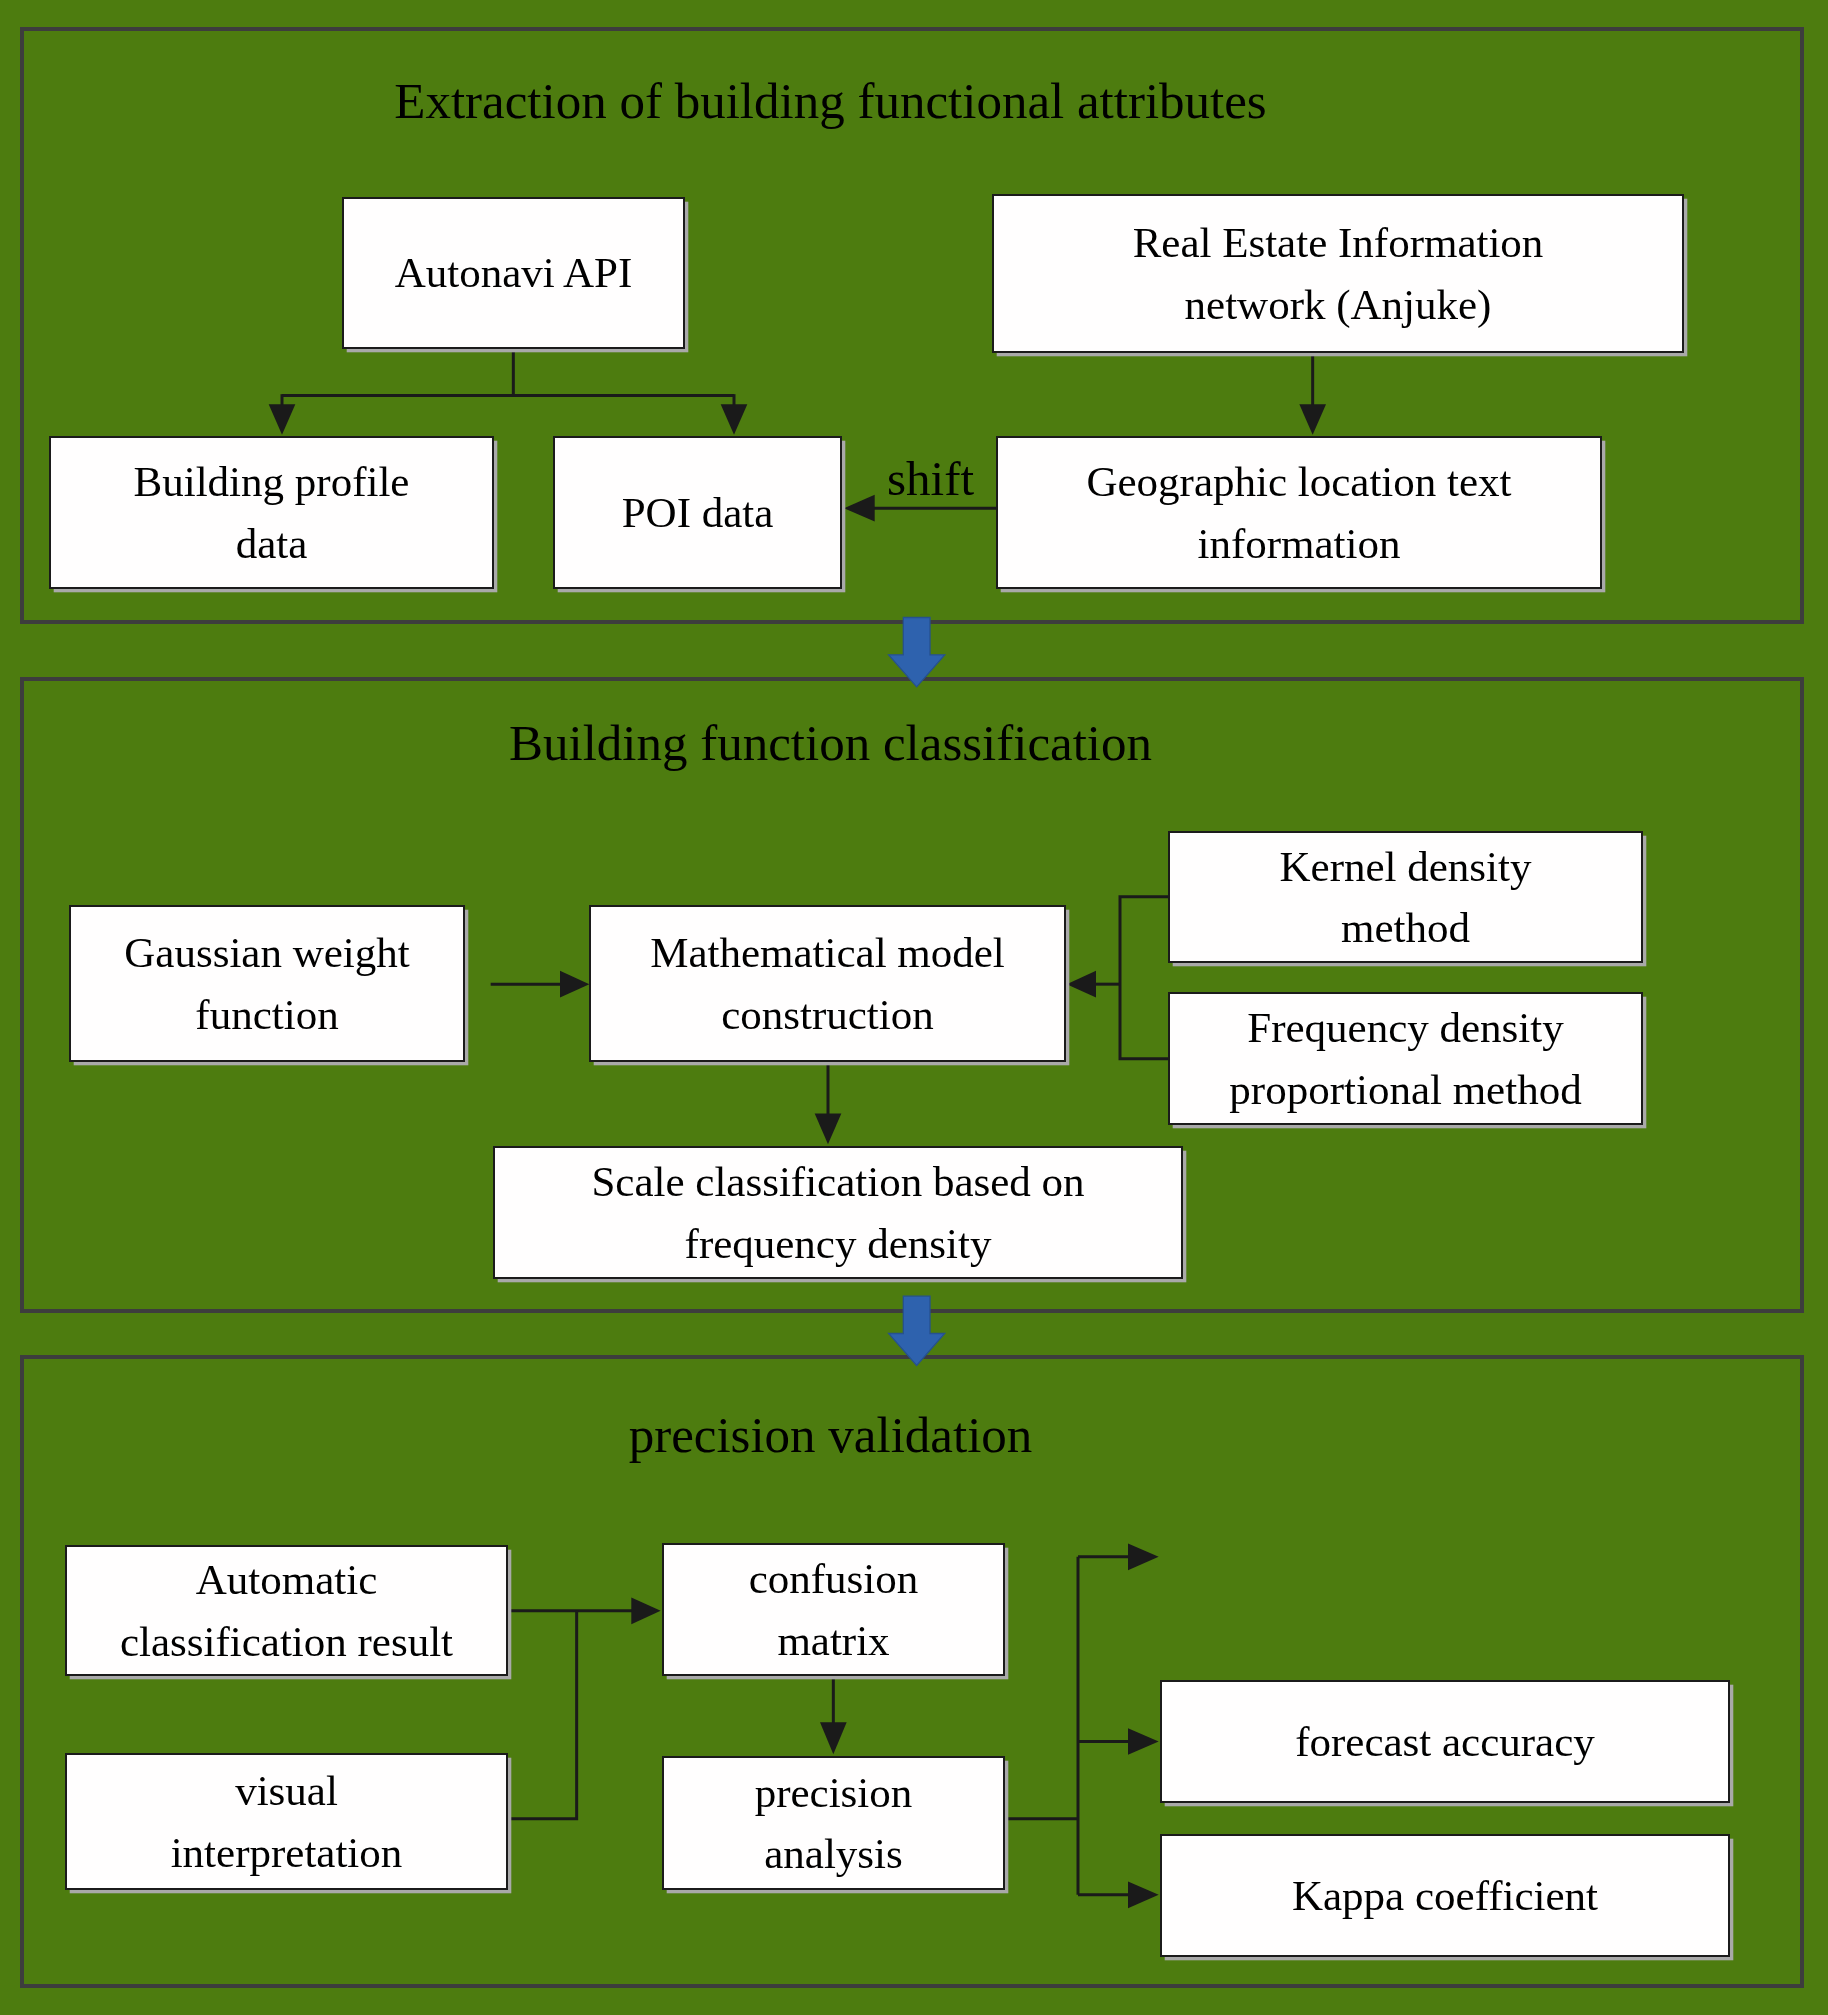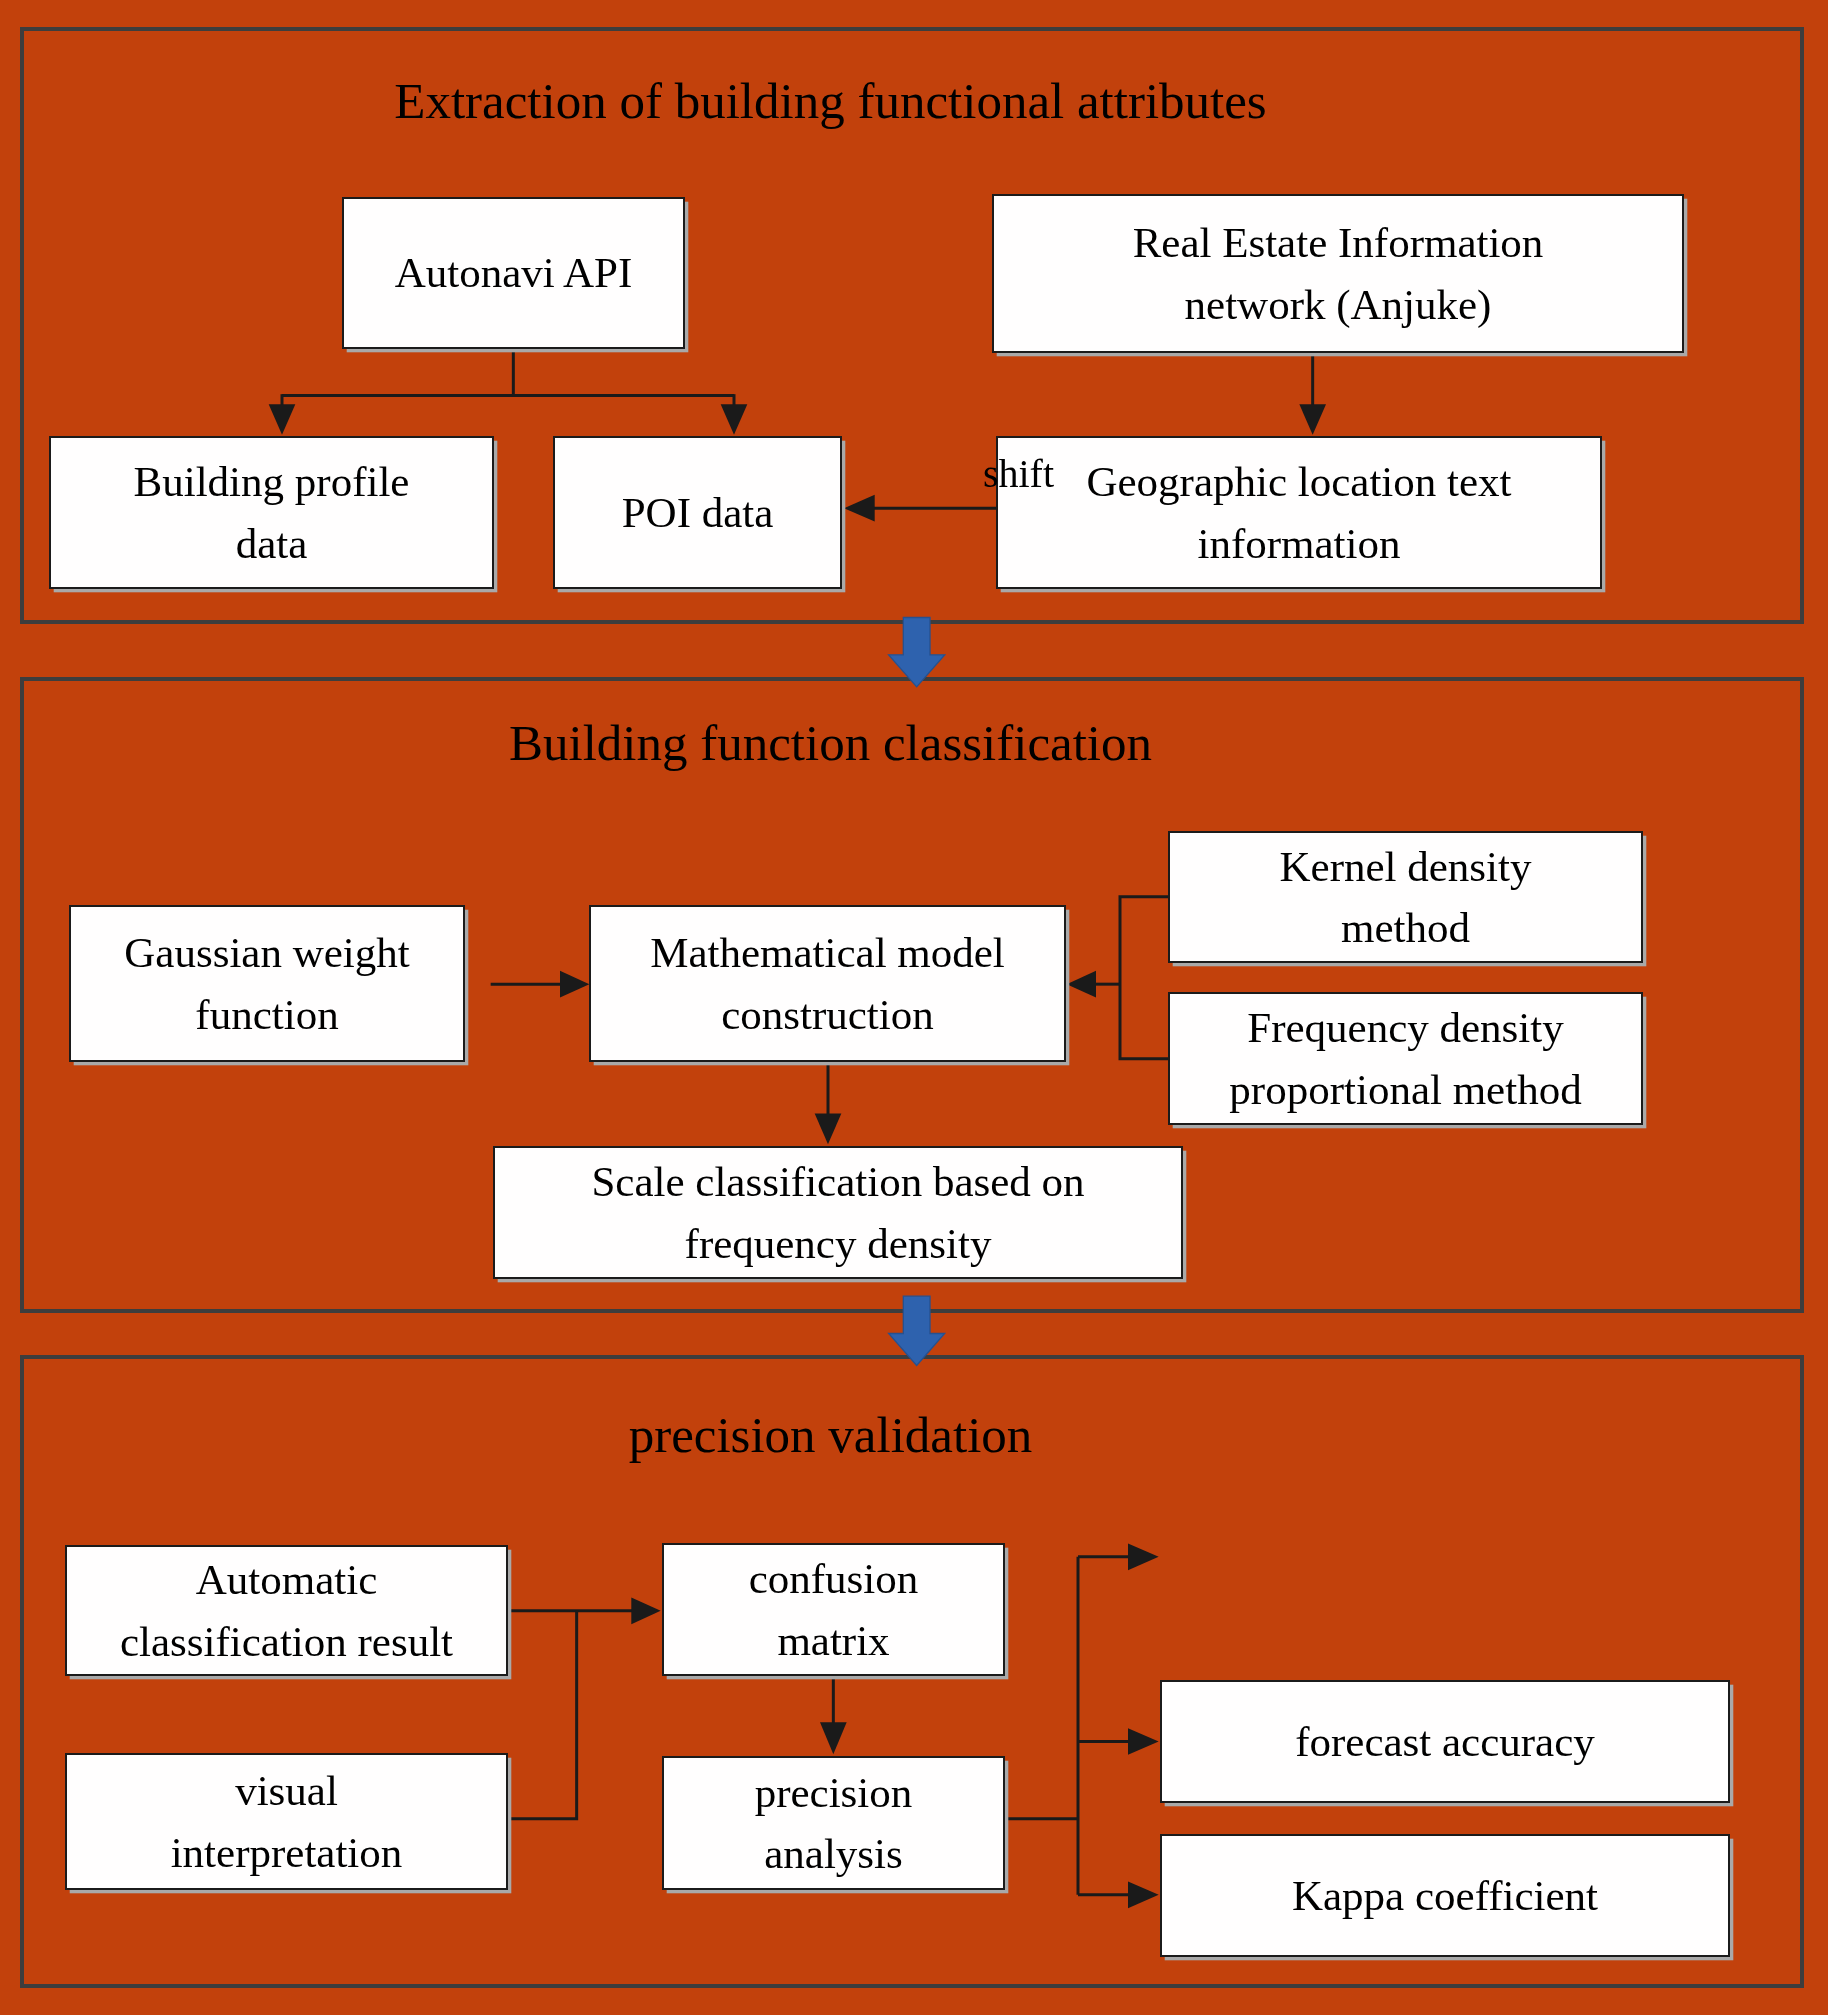--- a/index.html
+++ b/index.html
@@ -1,37 +1,37 @@
 <!DOCTYPE html>
 <html style="font-size:10.7px"><head>
 <meta charset="utf-8">
 <style>
   html,body{margin:0;padding:0;background:#ffffff;}
   #canvas{
-    position:relative;width:1828px;height:2015px;background:#c2410c;
+    position:relative;width:1828px;height:2015px;background:#4d7c0f;
     font-family:"Liberation Serif","DejaVu Serif",serif;color:#000;
   }
   .section{
     position:absolute;box-sizing:border-box;
     border:4.7px solid #3d3d3d;background:transparent;
   }
   .sec-title{
     position:absolute;left:83px;width:1495px;text-align:center;
     font-size:51px;line-height:1.1;white-space:nowrap;
   }
   .box{
     position:absolute;box-sizing:border-box;background:#fffefe;
     border:2.7px solid #1b1b1b;box-shadow:4px 4px 0 -0.7px #a9a9a9;
     display:flex;align-items:center;justify-content:center;text-align:center;
   }
   .lbl{
     font-size:43px;line-height:1.42;white-space:pre-line;padding:0 5.3px;
   }
   .edge-label{
-    position:absolute;font-size:40px;line-height:1.1;text-align:right;
+    position:absolute;font-size:49px;line-height:1.1;text-align:left;
   }
   #wires{position:absolute;left:0;top:0;pointer-events:none;}
   .wire{stroke:#1a1a1a;stroke-width:4.5;fill:none;}
   .head{fill:#1a1a1a;stroke:none;}
   .bluearrow{fill:#2e62ae;stroke:#26518f;stroke-width:2;}
 </style>
 </head>
 <body>
 
 <div id="canvas">

